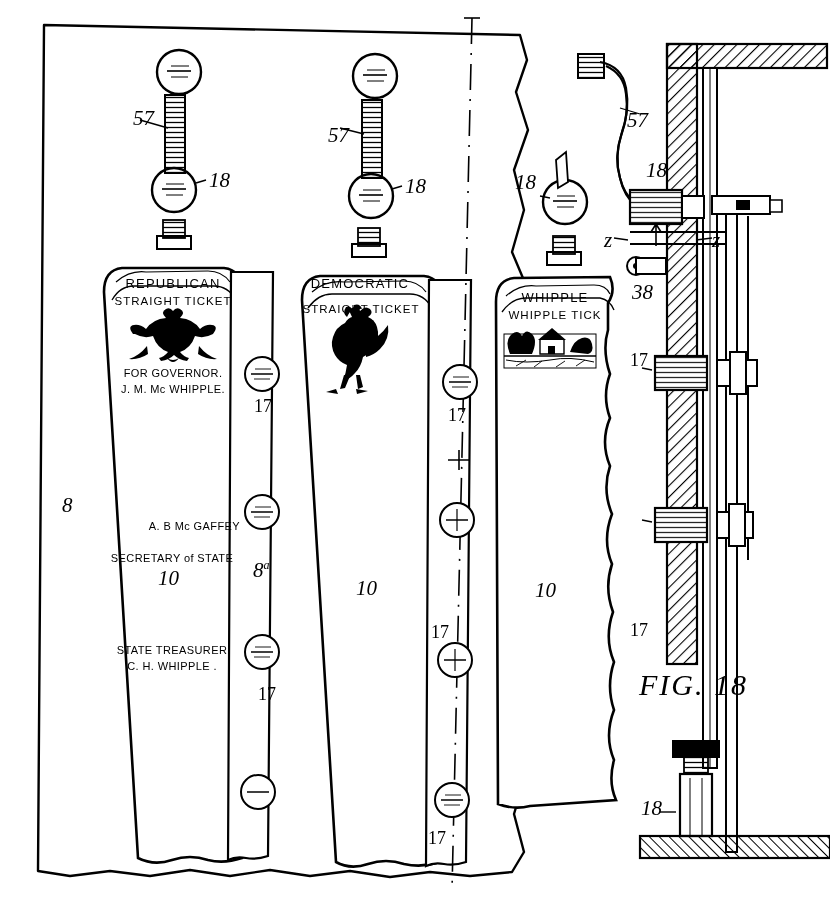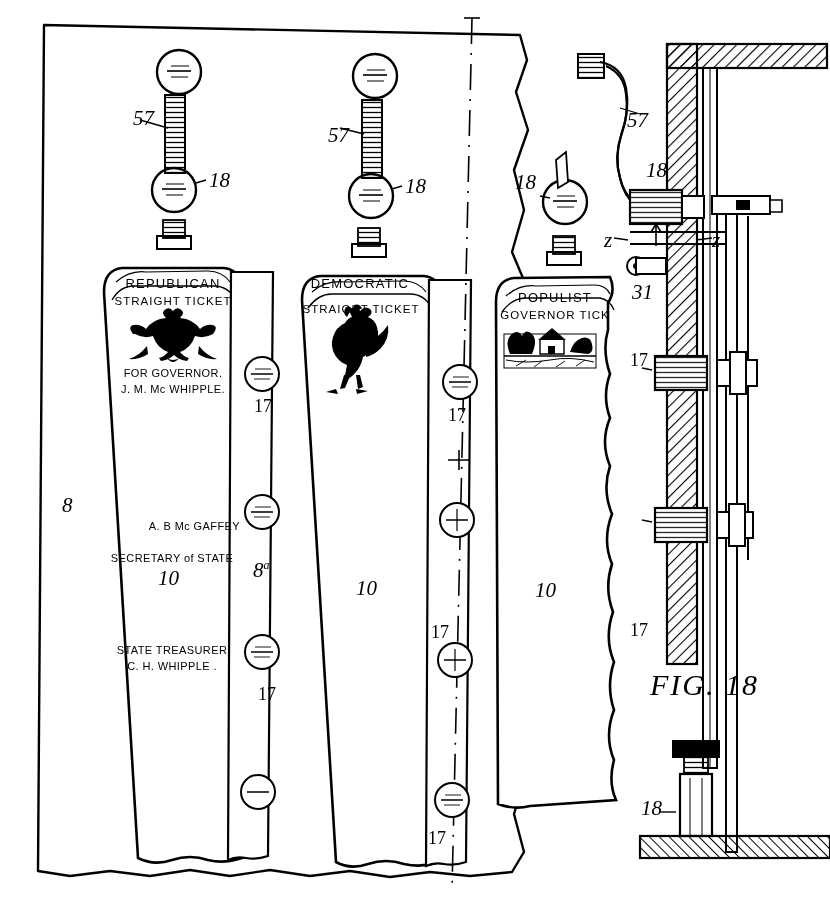--- a/index.html
+++ b/index.html
@@ -287,22 +287,22 @@
 
   <div class="lbl office" style="left:104px;top:503px;width:136px;margin-top:48px;">SECRETARY of STATE</div>
   <div class="lbl office" style="left:104px;top:519px;width:136px;text-align:right;">A. B Mc GAFFEY</div>
 
   <div class="lbl office" style="left:104px;top:643px;width:136px;">STATE TREASURER</div>
   <div class="lbl office" style="left:104px;top:659px;width:136px;">C. H. WHIPPLE .</div>
 
   <div class="lbl tick-title" style="left:300px;top:276px;width:120px;">DEMOCRATIC</div>
   <div class="lbl tick-sub" style="left:300px;top:303px;width:122px;">STRAIGHT TICKET</div>
 
-  <div class="lbl tick-title" style="left:500px;top:290px;width:110px;">POPULIST</div>
-  <div class="lbl tick-sub" style="left:496px;top:309px;width:118px;">GOVERNOR TICK</div>
+  <div class="lbl tick-title" style="left:500px;top:290px;width:110px;">WHIPPLE</div>
+  <div class="lbl tick-sub" style="left:496px;top:309px;width:118px;">WHIPPLE TICK</div>
 
   <div class="lbl num" style="left:133px;top:106px;">57</div>
   <div class="lbl num" style="left:328px;top:123px;">57</div>
   <div class="lbl num" style="left:627px;top:108px;">57</div>
 
   <div class="lbl num" style="left:209px;top:168px;">18</div>
   <div class="lbl num" style="left:405px;top:174px;">18</div>
   <div class="lbl num" style="left:515px;top:170px;">18</div>
   <div class="lbl num" style="left:646px;top:158px;">18</div>
   <div class="lbl num" style="left:641px;top:796px;">18</div>
@@ -315,19 +315,19 @@
   <div class="lbl num" style="left:535px;top:578px;">10</div>
 
   <div class="lbl numsm" style="left:254px;top:396px;">17</div>
   <div class="lbl numsm" style="left:448px;top:405px;">17</div>
   <div class="lbl numsm" style="left:258px;top:684px;">17</div>
   <div class="lbl numsm" style="left:431px;top:622px;">17</div>
   <div class="lbl numsm" style="left:428px;top:828px;">17</div>
   <div class="lbl numsm" style="left:630px;top:350px;">17</div>
   <div class="lbl numsm" style="left:630px;top:620px;">17</div>
 
-  <div class="lbl num" style="left:632px;top:280px;">31</div>
+  <div class="lbl num" style="left:632px;top:280px;">38</div>
   <div class="lbl num" style="left:604px;top:228px;">z</div>
   <div class="lbl num" style="left:712px;top:228px;">z</div>
 
-  <div class="lbl figlabel" style="left:639px;top:668px;margin-left:11px;">FIG. 18</div>
+  <div class="lbl figlabel" style="left:639px;top:668px;">FIG. 18</div>
 
 </div>
 
 </body></html>

